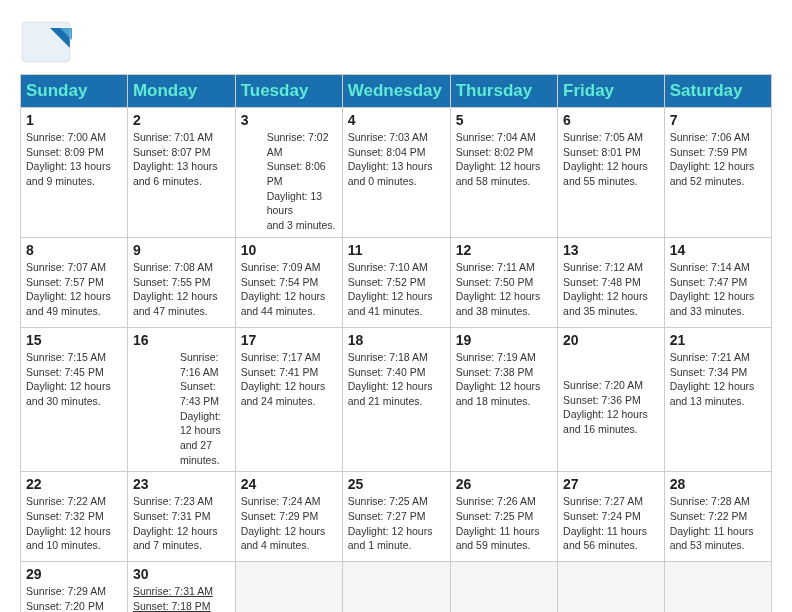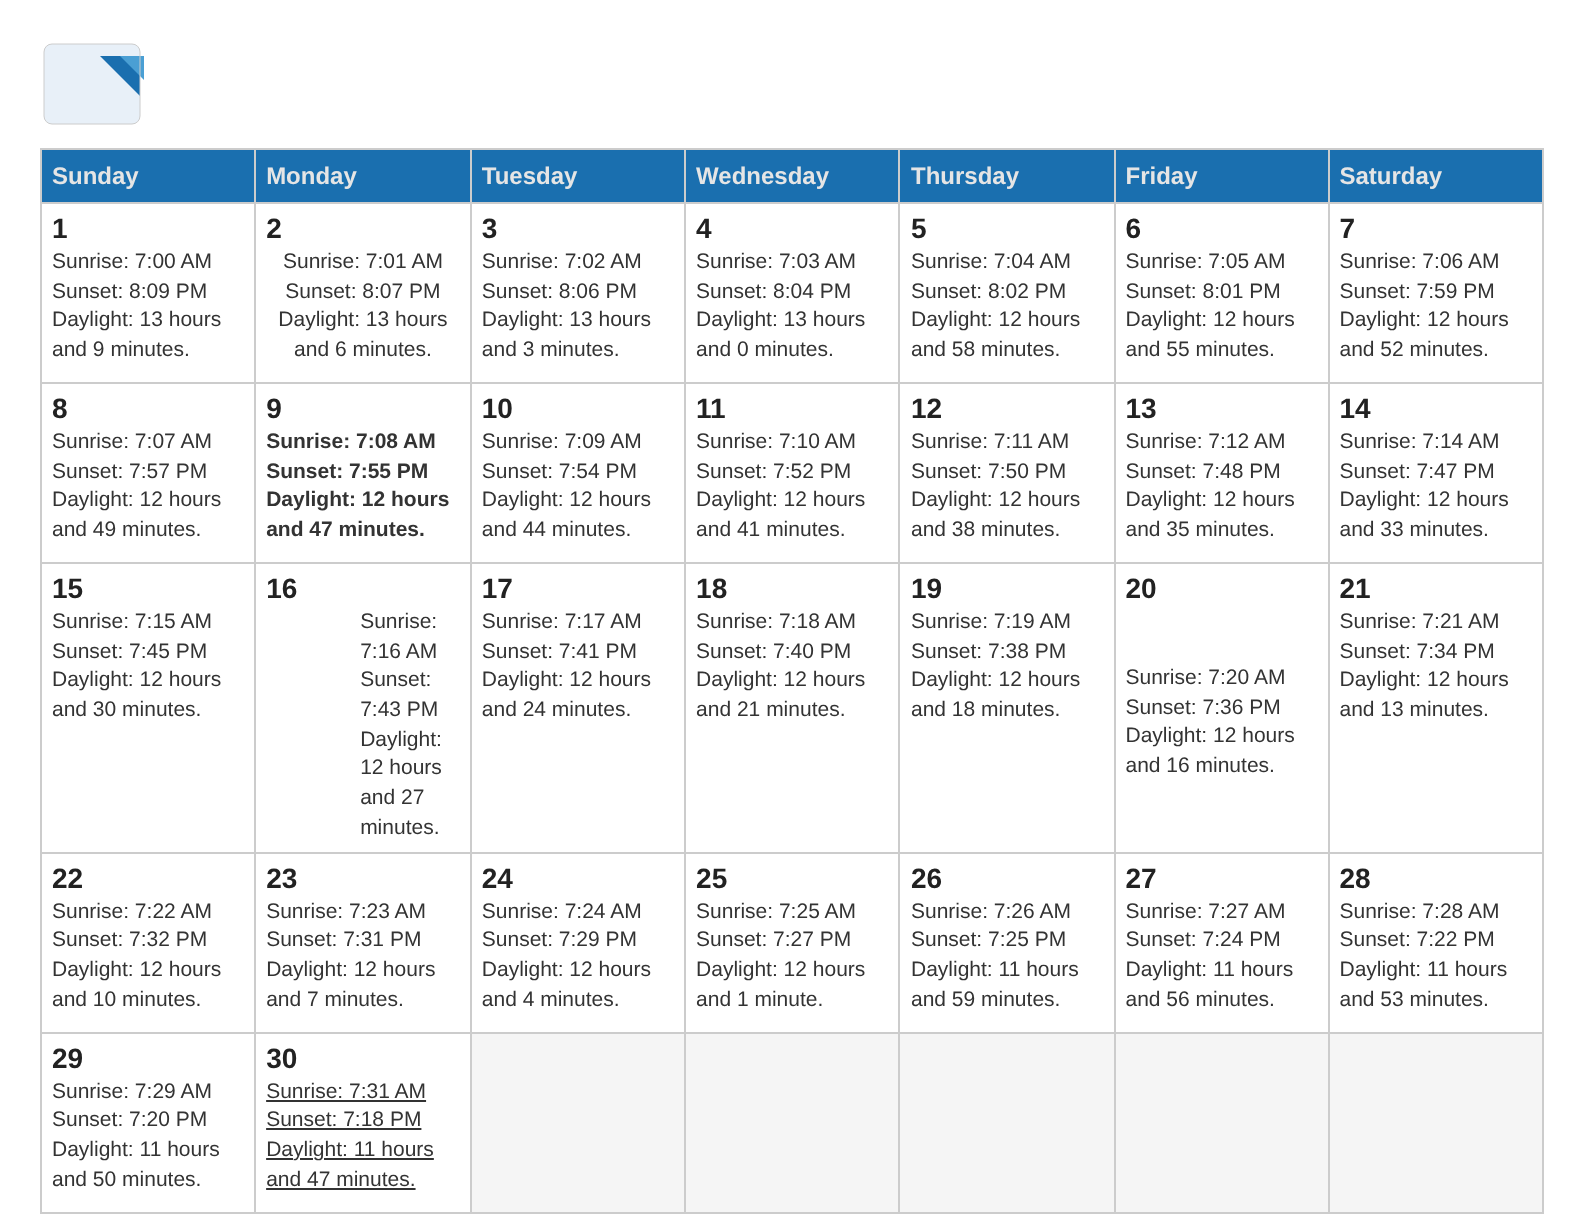--- a/index.html
+++ b/index.html
@@ -28,24 +28,24 @@
       font-size: 16px;
       color: #555;
     }
     .calendar {
       width: 100%;
       border-collapse: collapse;
       font-size: 11px;
     }
     .calendar th {
       background-color: #1a6faf;
-      color: #e5e5e5;
+      color: #5eead4;
       text-align: left;
       padding: 6px 5px;
-      font-size: 12px;
+      font-size: 17px;
       font-weight: bold;
       border: 1px solid #ccc;
     }
     .calendar td {
       vertical-align: top;
       border: 1px solid #ccc;
       padding: 4px 5px;
       width: 108px;
       height: 90px;
       background: #fff;
@@ -124,28 +124,28 @@
   <tr>
         <td>
           <span class="day-num">1</span>
           <div class="day-detail" style="white-space: pre-line;">Sunrise: 7:00 AM
 Sunset: 8:09 PM
 Daylight: 13 hours
 and 9 minutes.</div>
         </td>
         <td>
           <span class="day-num">2</span>
-          <div class="day-detail" style="white-space: pre-line; text-align: center;">Sunrise: 7:01 AM
+          <div class="day-detail" style="white-space: pre-line;">Sunrise: 7:01 AM
 Sunset: 8:07 PM
 Daylight: 13 hours
 and 6 minutes.</div>
         </td>
         <td>
           <span class="day-num">3</span>
-          <div class="day-detail" style="white-space: pre-line;">Sunrise: 7:02 AM
+          <div class="day-detail" style="white-space: pre-line; margin-left: 26px;">Sunrise: 7:02 AM
 Sunset: 8:06 PM
 Daylight: 13 hours
 and 3 minutes.</div>
         </td>
         <td>
           <span class="day-num">4</span>
           <div class="day-detail" style="white-space: pre-line;">Sunrise: 7:03 AM
 Sunset: 8:04 PM
 Daylight: 13 hours
 and 0 minutes.</div>
@@ -175,21 +175,21 @@
       <tr>
         <td>
           <span class="day-num">8</span>
           <div class="day-detail" style="white-space: pre-line;">Sunrise: 7:07 AM
 Sunset: 7:57 PM
 Daylight: 12 hours
 and 49 minutes.</div>
         </td>
         <td>
           <span class="day-num">9</span>
-          <div class="day-detail" style="white-space: pre-line; font-weight: bold;">Sunrise: 7:08 AM
+          <div class="day-detail" style="white-space: pre-line;">Sunrise: 7:08 AM
 Sunset: 7:55 PM
 Daylight: 12 hours
 and 47 minutes.</div>
         </td>
         <td>
           <span class="day-num">10</span>
           <div class="day-detail" style="white-space: pre-line;">Sunrise: 7:09 AM
 Sunset: 7:54 PM
 Daylight: 12 hours
 and 44 minutes.</div>

